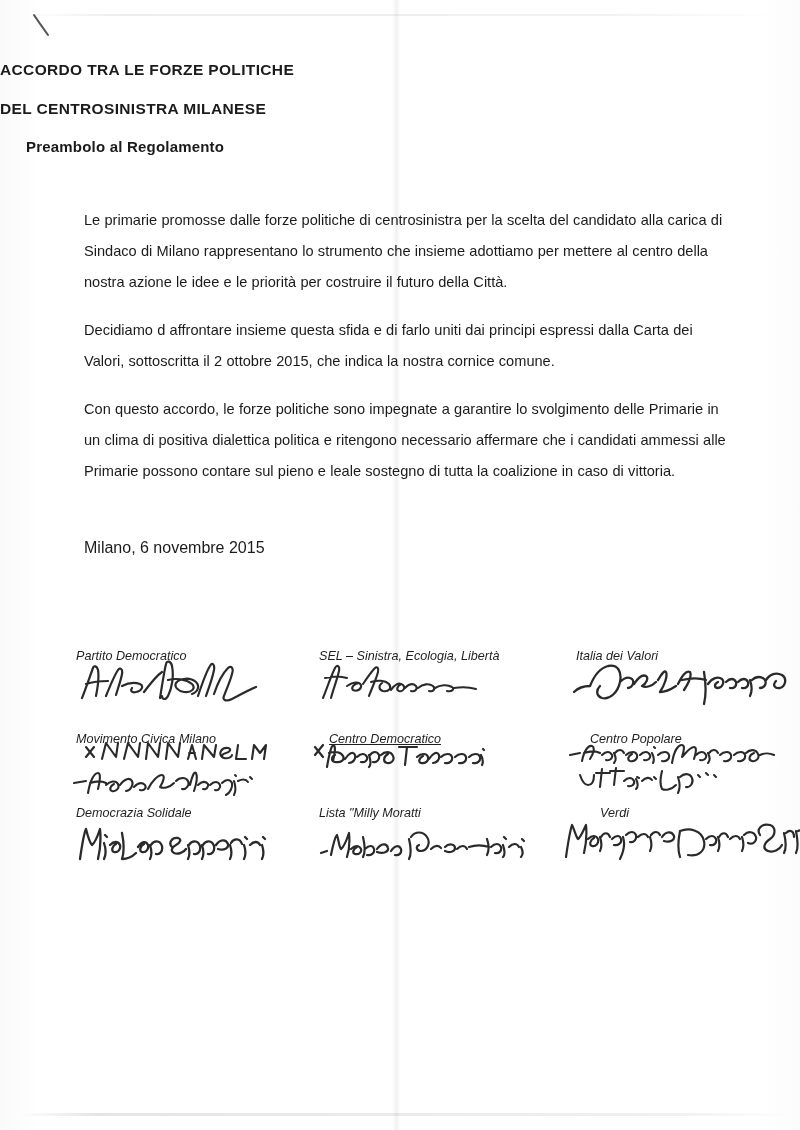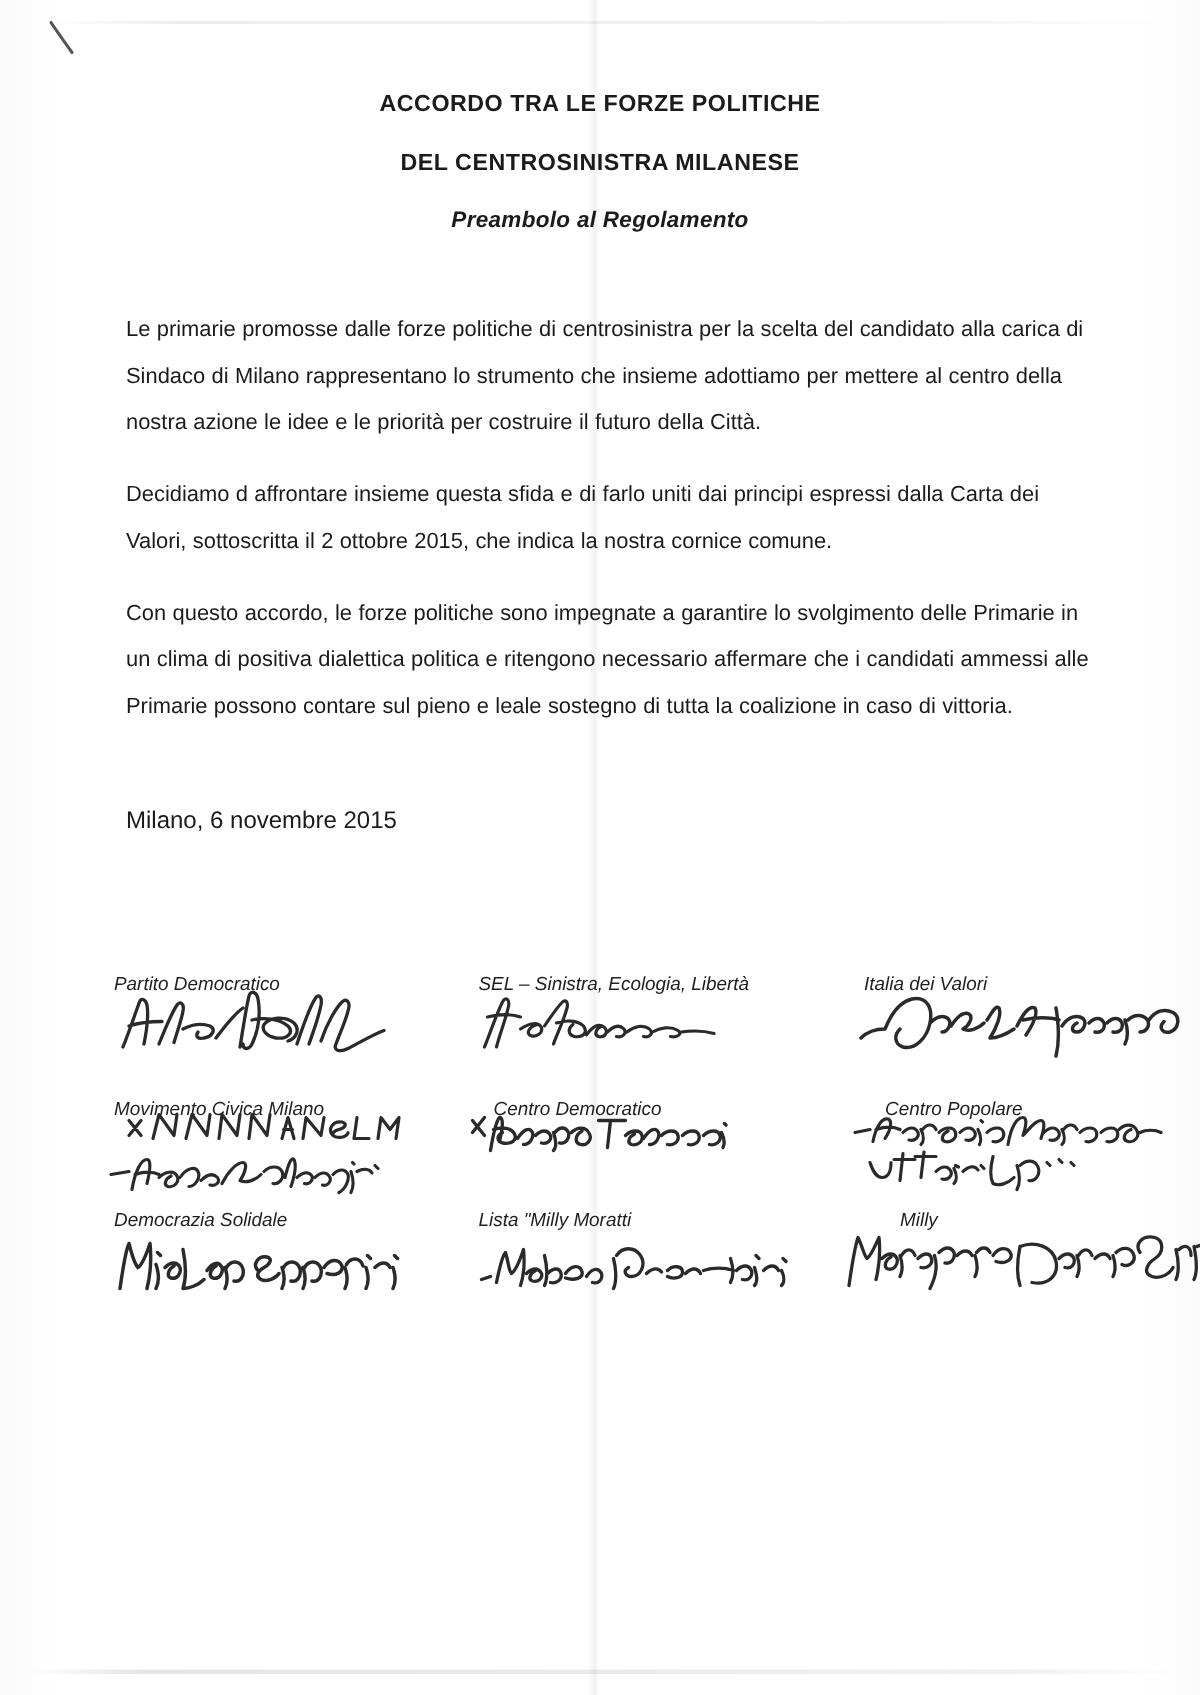--- a/index.html
+++ b/index.html
@@ -66,35 +66,35 @@
     width: 26px;
     height: 32px;
   }
 
   
   .title-block {
     position: absolute;
     left: 0;
     top: 62px;
     width: 800px;
-    text-align: center;
+    text-align: left;
   }
   .doc-title-line {
     font-size: 15.5px;
     font-weight: bold;
     letter-spacing: 0.35px;
     line-height: 1;
     margin-bottom: 23px;
   }
   .doc-subtitle {
     font-size: 15px;
     font-weight: bold;
-    font-style: italic;
     letter-spacing: 0.2px;
     line-height: 1;
+    padding-left: 26px;
   }
 
   
   .body-block {
     position: absolute;
     left: 84px;
     top: 205px;
     width: 648px;
   }
   .para {
@@ -224,21 +224,21 @@
             <path class="ink-path" stroke-width="2.1" d="M2 8 L10 18 M10 8 L2 18 M18 20 L22 4 L32 18 L34 4 M40 20 L44 4 L54 18 L56 4 M62 20 L64 4 M64 4 L74 18 L76 4 M82 20 L84 4 M84 4 L94 18 L96 4 M104 20 L108 6 L112 20 M105 14 L111 14 M118 20 L120 6 L130 18 L132 6 M138 18 C134 14, 138 8, 144 9 C148 10, 146 13, 142 14 C138 15, 136 18, 140 19 C144 20, 148 18, 148 16 M154 6 L152 20 L162 20 M168 20 L170 6 L176 14 L182 6 L180 20"></path>
           </svg>
         </div>
         <div class="sig-ink" title="Paola Colombini" style="top:34px; left:-4px;">
           <svg width="215" height="32" viewBox="0 0 215 32">
             <path class="ink-path" stroke-width="2.1" d="M2 16 L14 14 M16 26 C18 14, 22 6, 26 6 C29 6, 28 14, 26 22 M18 16 C24 14, 30 14, 34 16 M34 18 C38 14, 44 13, 46 17 C48 21, 44 25, 40 24 C37 23, 38 19, 42 17 M48 18 C52 12, 58 10, 60 14 C62 18, 58 24, 54 24 M62 20 C66 16, 70 15, 73 18 C75 21, 72 24, 68 23 M76 22 C80 14, 86 8, 90 8 C93 8, 92 14, 88 20 C92 22, 98 20, 102 16 M104 14 C108 10, 114 10, 116 14 C118 18, 114 23, 110 22 M118 18 C120 10, 122 4, 124 6 C126 10, 124 18, 122 24 M126 18 C130 14, 134 14, 136 17 C137 20, 134 23, 131 22 M138 18 C142 14, 146 14, 148 18 C149 21, 146 24, 143 23 M150 16 C154 12, 158 12, 160 16 C161 20, 158 26, 154 28 M162 14 C164 20, 164 24, 162 28 M163 8 L164 9 M166 14 C170 12, 174 12, 176 15 M178 10 L180 12"></path>
           </svg>
         </div>
       </div>
       <div class="sig-cell col2">
-        <div class="party-label centered" style="margin-left:10px;">Centro Democratico</div>
+        <div class="party-label centered" style="margin-left:10px;text-decoration:underline;">Centro Democratico</div>
         <div class="sig-ink" title="x Bruno Tabacci" style="top:8px; left:-6px;">
           <svg width="200" height="32" viewBox="0 0 200 32">
             <path class="ink-path" stroke-width="2.2" d="M2 6 L10 16 M10 4 L2 14 M14 26 C16 14, 18 6, 20 4 C23 4, 22 12, 20 20 M16 12 C22 10, 28 11, 30 15 C32 19, 28 22, 22 21 C18 20, 18 16, 22 14 M32 18 C36 12, 40 10, 42 14 C43 18, 40 22, 36 22 M44 16 C48 12, 52 12, 54 16 C55 19, 52 22, 48 21 M56 14 C58 20, 58 24, 56 26 M57 14 C60 10, 64 10, 66 14 C67 18, 64 22, 60 21 M68 14 C72 10, 78 10, 80 15 C82 19, 78 23, 74 22 C70 21, 70 16, 75 13 M86 6 L104 6 M94 6 L92 24 M104 16 C108 12, 114 12, 115 16 C116 20, 112 23, 108 22 C105 21, 106 17, 110 15 M116 18 C120 12, 124 10, 126 14 C127 18, 124 22, 120 22 M128 16 C132 12, 138 12, 139 16 C140 20, 136 23, 132 22 M142 16 C146 12, 152 12, 153 16 C154 20, 150 23, 146 22 M156 16 C160 12, 166 12, 167 16 C168 20, 164 23, 160 22 M168 14 C170 18, 170 22, 169 24 M170 8 L171 9"></path>
           </svg>
         </div>
       </div>
       <div class="sig-cell col3">
         <div class="party-label centered" style="margin-left:14px;">Centro Popolare</div>
         <div class="sig-ink" title="Enrico Marcora" style="top:6px; left:-8px;">
           <svg width="215" height="28" viewBox="0 0 215 28">
@@ -264,21 +264,21 @@
       </div>
       <div class="sig-cell col2">
         <div class="party-label">Lista "Milly Moratti</div>
         <div class="sig-ink" title="Michele Sacerdoti" style="top:18px;">
           <svg width="230" height="40" viewBox="0 0 230 40">
             <path class="ink-path" stroke-width="2.2" d="M2 28 L8 26 M12 30 C14 20, 16 12, 18 10 C20 16, 20 22, 22 24 C25 22, 28 14, 30 8 C31 18, 30 26, 28 32 M32 24 C36 20, 40 20, 42 24 C43 27, 40 30, 36 29 C33 28, 34 24, 38 22 M44 12 C46 20, 46 28, 44 32 M46 24 C50 20, 54 20, 55 24 C56 28, 52 31, 48 30 M58 24 C62 18, 68 18, 69 23 C70 27, 64 29, 58 27 M72 26 C76 20, 80 20, 82 24 C83 28, 80 31, 76 30 M90 14 C92 22, 92 30, 90 34 M92 12 C96 6, 104 6, 108 12 C112 18, 108 26, 102 26 C98 26, 96 22, 100 20 M112 24 C116 20, 120 20, 122 23 M126 22 C130 18, 136 19, 136 23 C136 27, 130 28, 126 26 M138 24 C142 20, 146 20, 148 24 M150 22 C156 20, 164 20, 170 22 M168 14 C170 20, 170 26, 168 30 M172 22 C176 18, 180 18, 182 22 C183 26, 180 29, 176 28 M184 20 C186 26, 186 30, 184 32 M185 12 L187 14 M190 22 C194 18, 198 18, 200 22 M202 22 C204 26, 204 30, 202 32 M203 14 L205 16"></path>
           </svg>
         </div>
       </div>
       <div class="sig-cell col3">
-        <div class="party-label centered" style="margin-left:24px;">Milly</div>
+        <div class="party-label centered" style="margin-left:24px;">Verdi</div>
         <div class="sig-ink" title="Marilena Dalua Corlli" style="top:12px; left:-14px;">
           <svg width="250" height="46" viewBox="0 0 250 46">
             <path class="ink-path" stroke-width="2.2" d="M4 38 C6 24, 8 12, 10 6 C13 12, 14 18, 16 20 C19 18, 22 10, 24 6 C25 16, 24 26, 22 34 M26 20 C30 16, 34 16, 36 20 C37 24, 34 28, 30 27 C27 26, 28 21, 32 19 M38 18 C40 24, 40 28, 38 32 M39 18 C42 13, 46 13, 48 18 M50 20 C54 16, 58 16, 59 20 C60 24, 56 27, 52 26 M61 18 C63 24, 62 32, 58 40 M64 16 C68 12, 72 12, 74 16 C75 20, 72 24, 68 23 M76 18 C80 14, 84 14, 86 18 M88 18 C90 24, 90 28, 88 32 M89 16 C92 12, 96 12, 98 16 M100 18 C104 12, 110 12, 112 17 C113 21, 108 24, 102 22 M118 12 C116 22, 116 32, 118 38 M118 12 C128 8, 140 12, 142 22 C144 32, 136 38, 126 36 M144 20 C148 16, 152 16, 154 20 C155 24, 152 27, 148 26 M156 18 C158 24, 158 28, 156 32 M157 18 C160 13, 164 13, 166 18 M168 20 C172 16, 176 16, 178 20 M180 18 C182 24, 182 28, 180 32 M182 16 C186 12, 192 12, 194 18 C195 23, 190 26, 186 24 M198 16 C194 10, 200 4, 208 6 C214 8, 214 16, 208 20 C202 24, 200 30, 206 32 C212 34, 218 30, 220 26 M222 14 C224 22, 224 30, 222 34 M224 14 C228 10, 232 12, 232 18 M234 12 C236 22, 236 30, 234 34 M236 12 C240 10, 244 12, 244 18"></path>
           </svg>
         </div>
       </div>
     </div>
 
   </div>
 </div>

